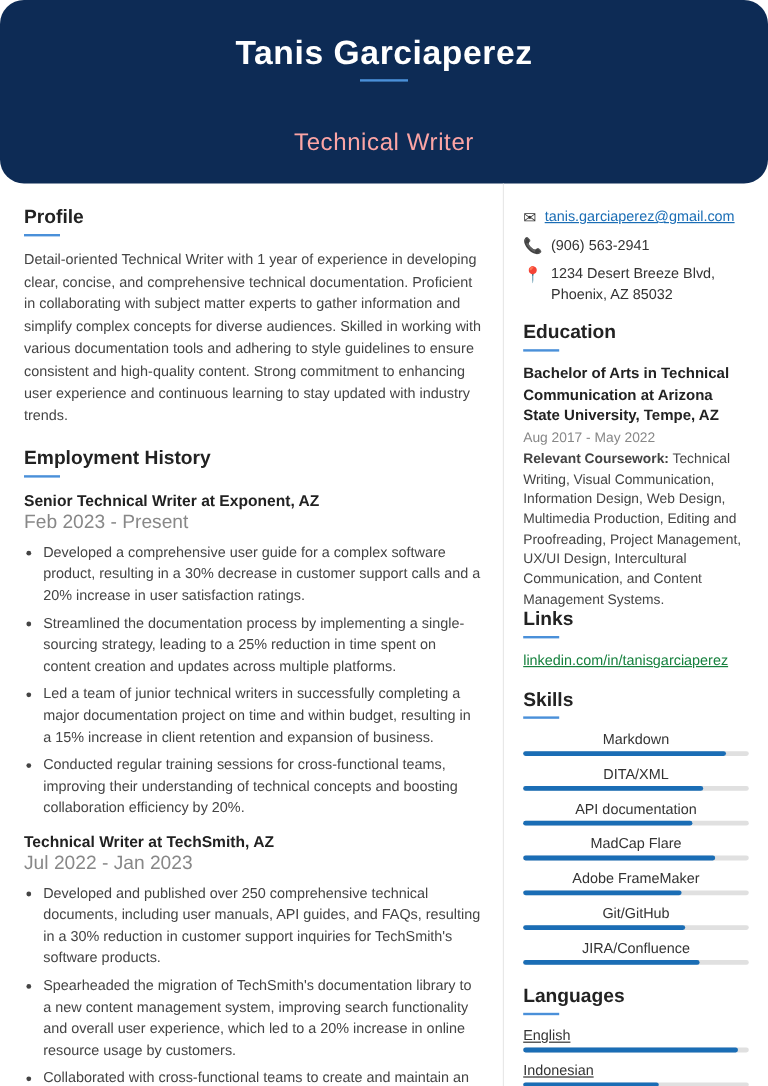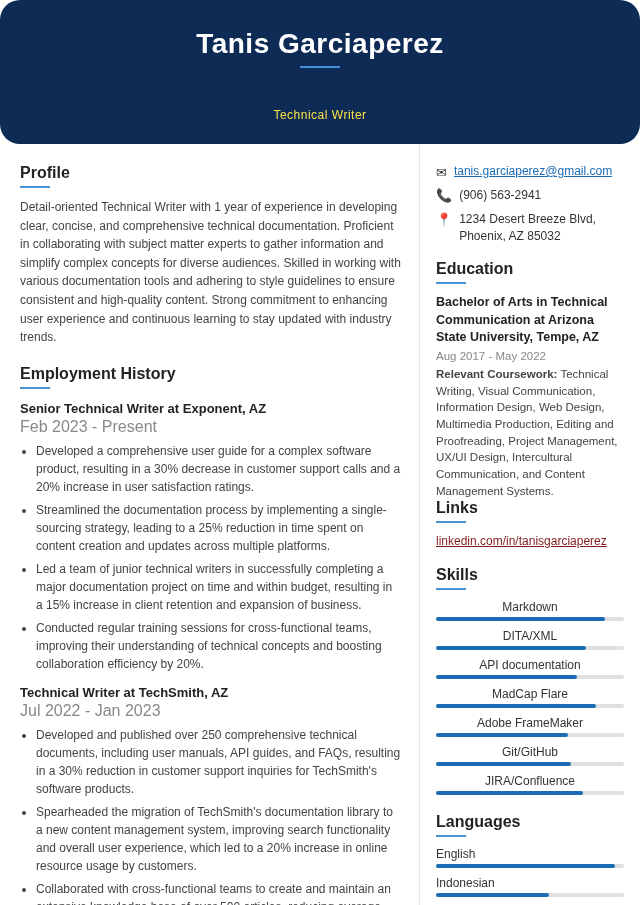--- a/index.html
+++ b/index.html
@@ -26,22 +26,22 @@
       letter-spacing: 0.5px;
       margin-bottom: 6px;
     }
     .header-divider {
       width: 40px;
       border: none;
       border-top: 2px solid #4a90d9;
       margin: 6px auto;
     }
     .header-title {
-      font-size: 12px;
-      color: #fde047;
+      font-size: 20px;
+      color: #fca5a5;
       letter-spacing: 0.5px;
       margin-top: 40px;
     }
 
     
     .main-layout {
       display: flex;
       align-items: flex-start;
     }
 
@@ -102,32 +102,32 @@
 
     
     .edu-section { margin-top: 16px; }
     .edu-degree { font-size: 12.5px; font-weight: bold; color: #222; line-height: 1.4; margin-bottom: 3px; }
     .edu-dates { font-size: 11.5px; color: #888; margin-bottom: 4px; }
     .edu-coursework { font-size: 11.5px; color: #444; line-height: 1.45; }
     .edu-coursework-label { font-weight: bold; }
 
     
     .links-section { margin-bottom: 18px; }
-    .links-link { color: #7f1d1d; font-size: 12px; }
+    .links-link { color: #15803d; font-size: 12px; }
 
     
     .skills-section { margin-bottom: 18px; }
     .skill-item { margin-bottom: 8px; }
     .skill-label { font-size: 12px; color: #333; margin-bottom: 3px; text-align: center; }
     .skill-bar-bg { background: #e0e0e0; height: 4px; border-radius: 2px; width: 100%; }
     .skill-bar-fill { background: #1a6db5; height: 4px; border-radius: 2px; }
 
     
     .languages-section { margin-bottom: 18px; }
-    .lang-item { margin-bottom: 8px; }
+    .lang-item { margin-bottom: 8px; text-decoration: underline; }
     .lang-label { font-size: 12px; color: #333; margin-bottom: 3px; }
     .lang-bar-bg { background: #e0e0e0; height: 4px; border-radius: 2px; width: 100%; }
     .lang-bar-fill { background: #1a6db5; height: 4px; border-radius: 2px; }
   </style>
 </head>
 <body>
 
 <div class="header">
   <div class="header-name">Tanis Garciaperez</div>
   <hr class="header-divider">

